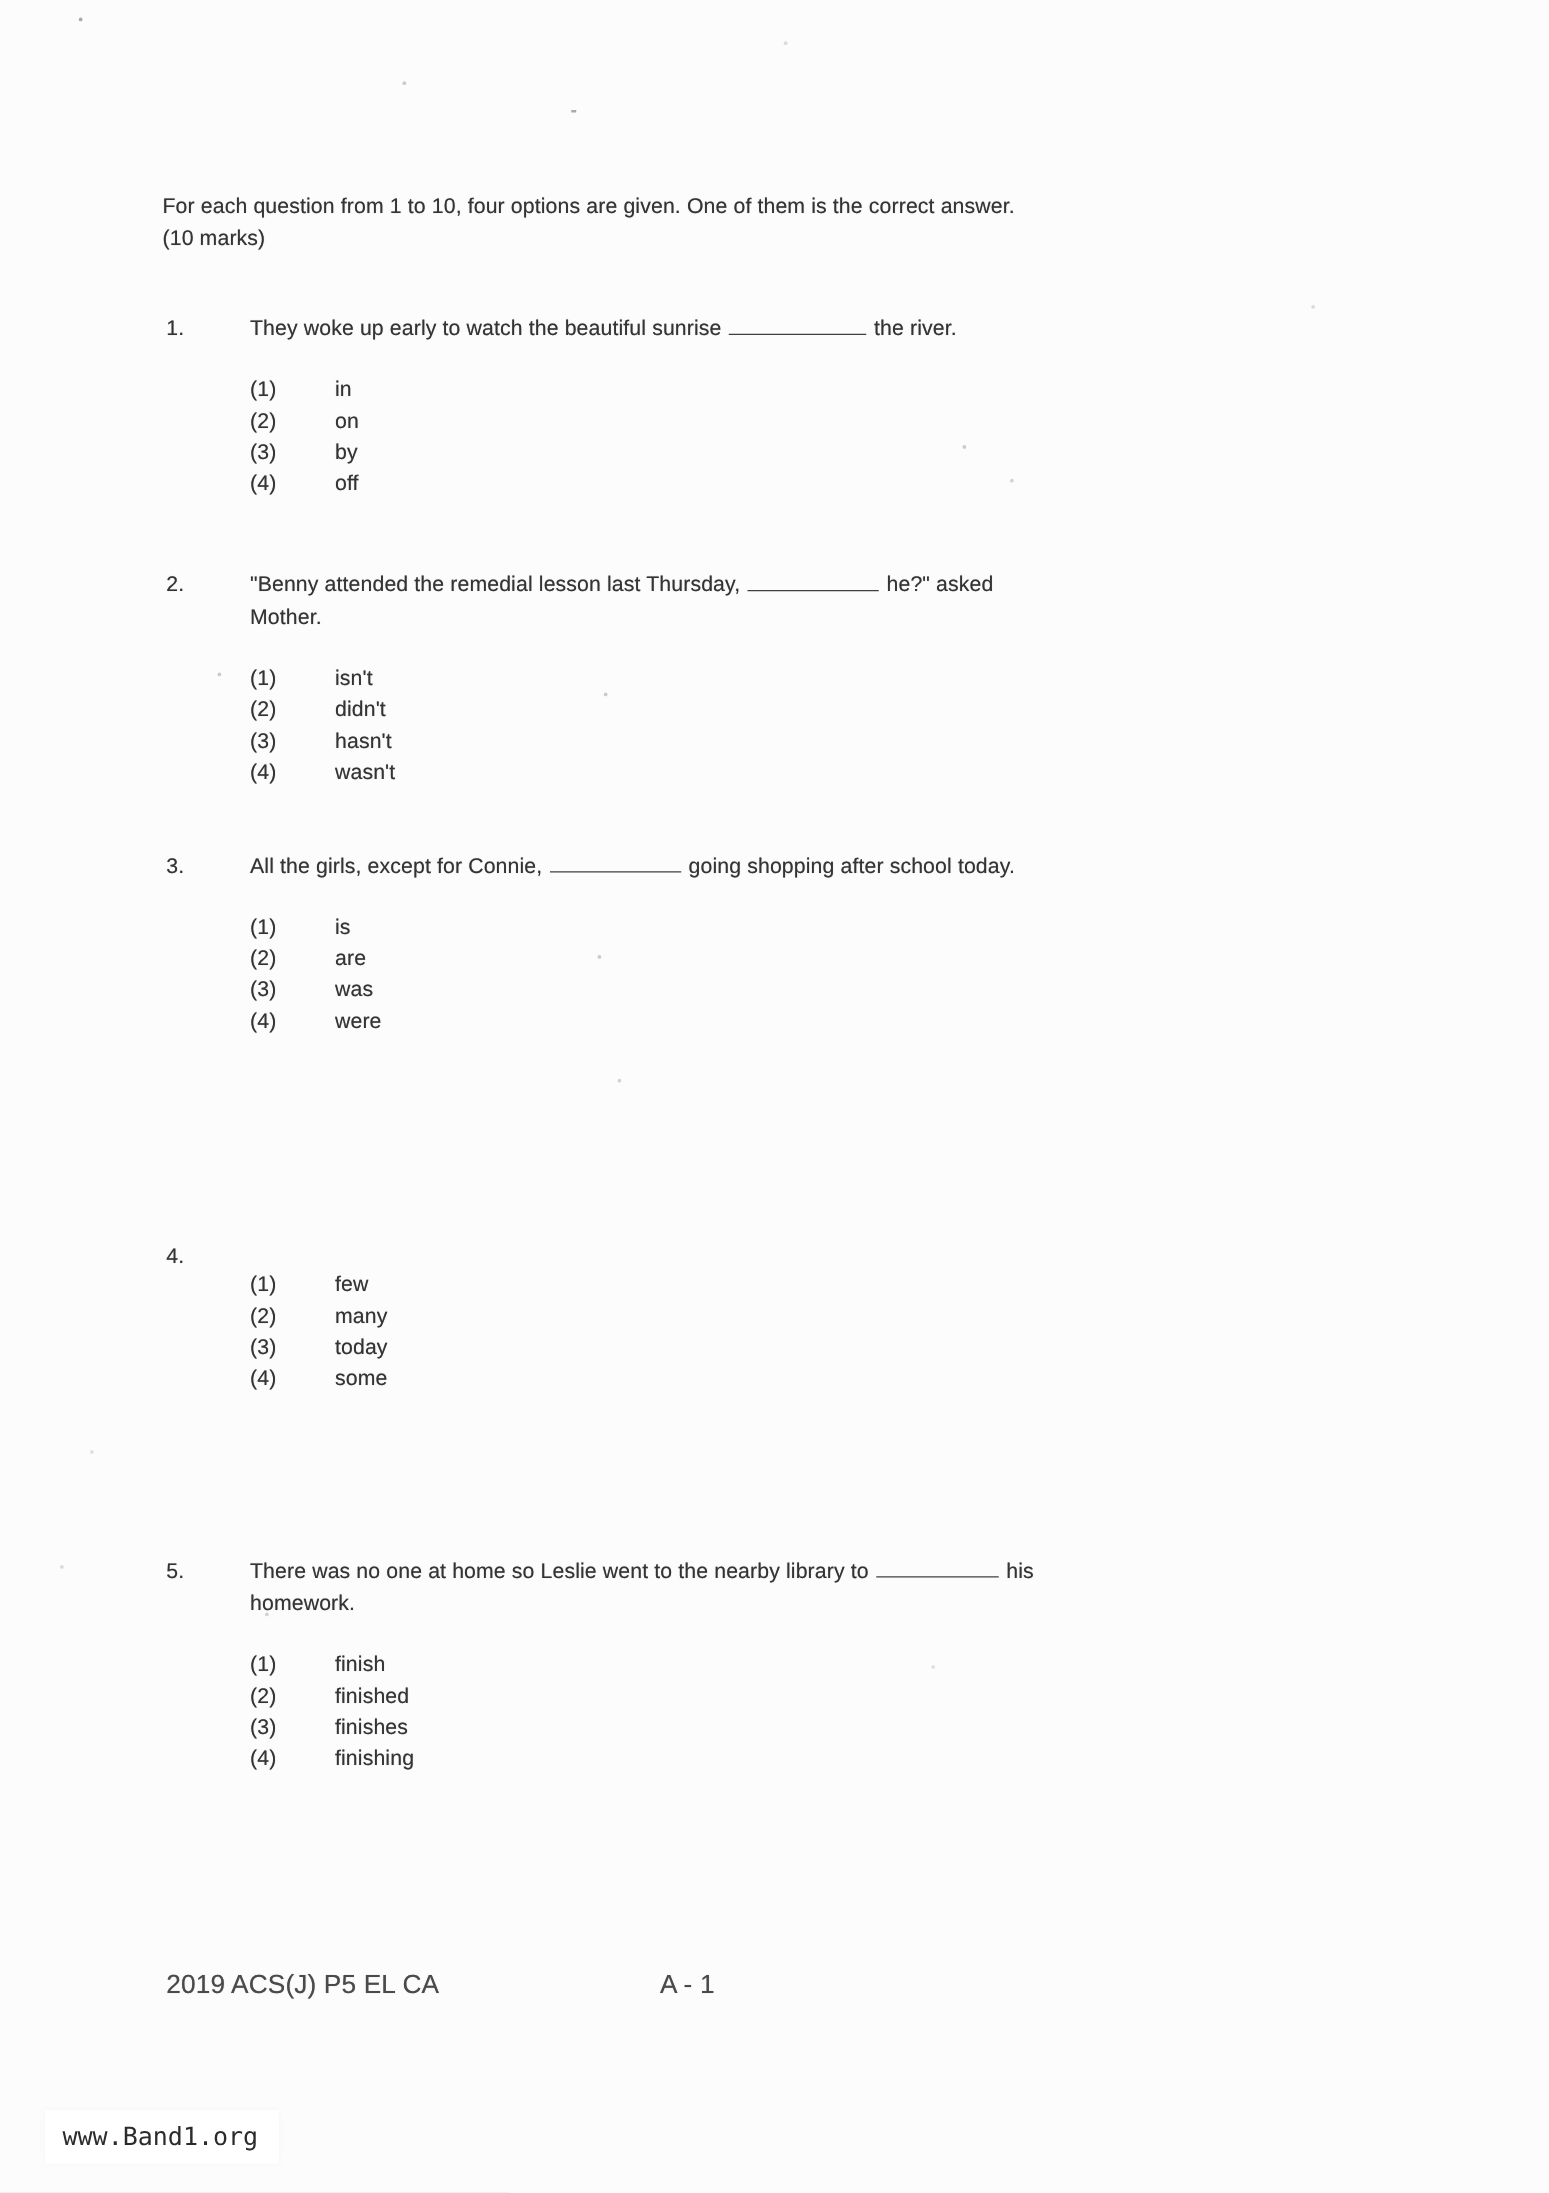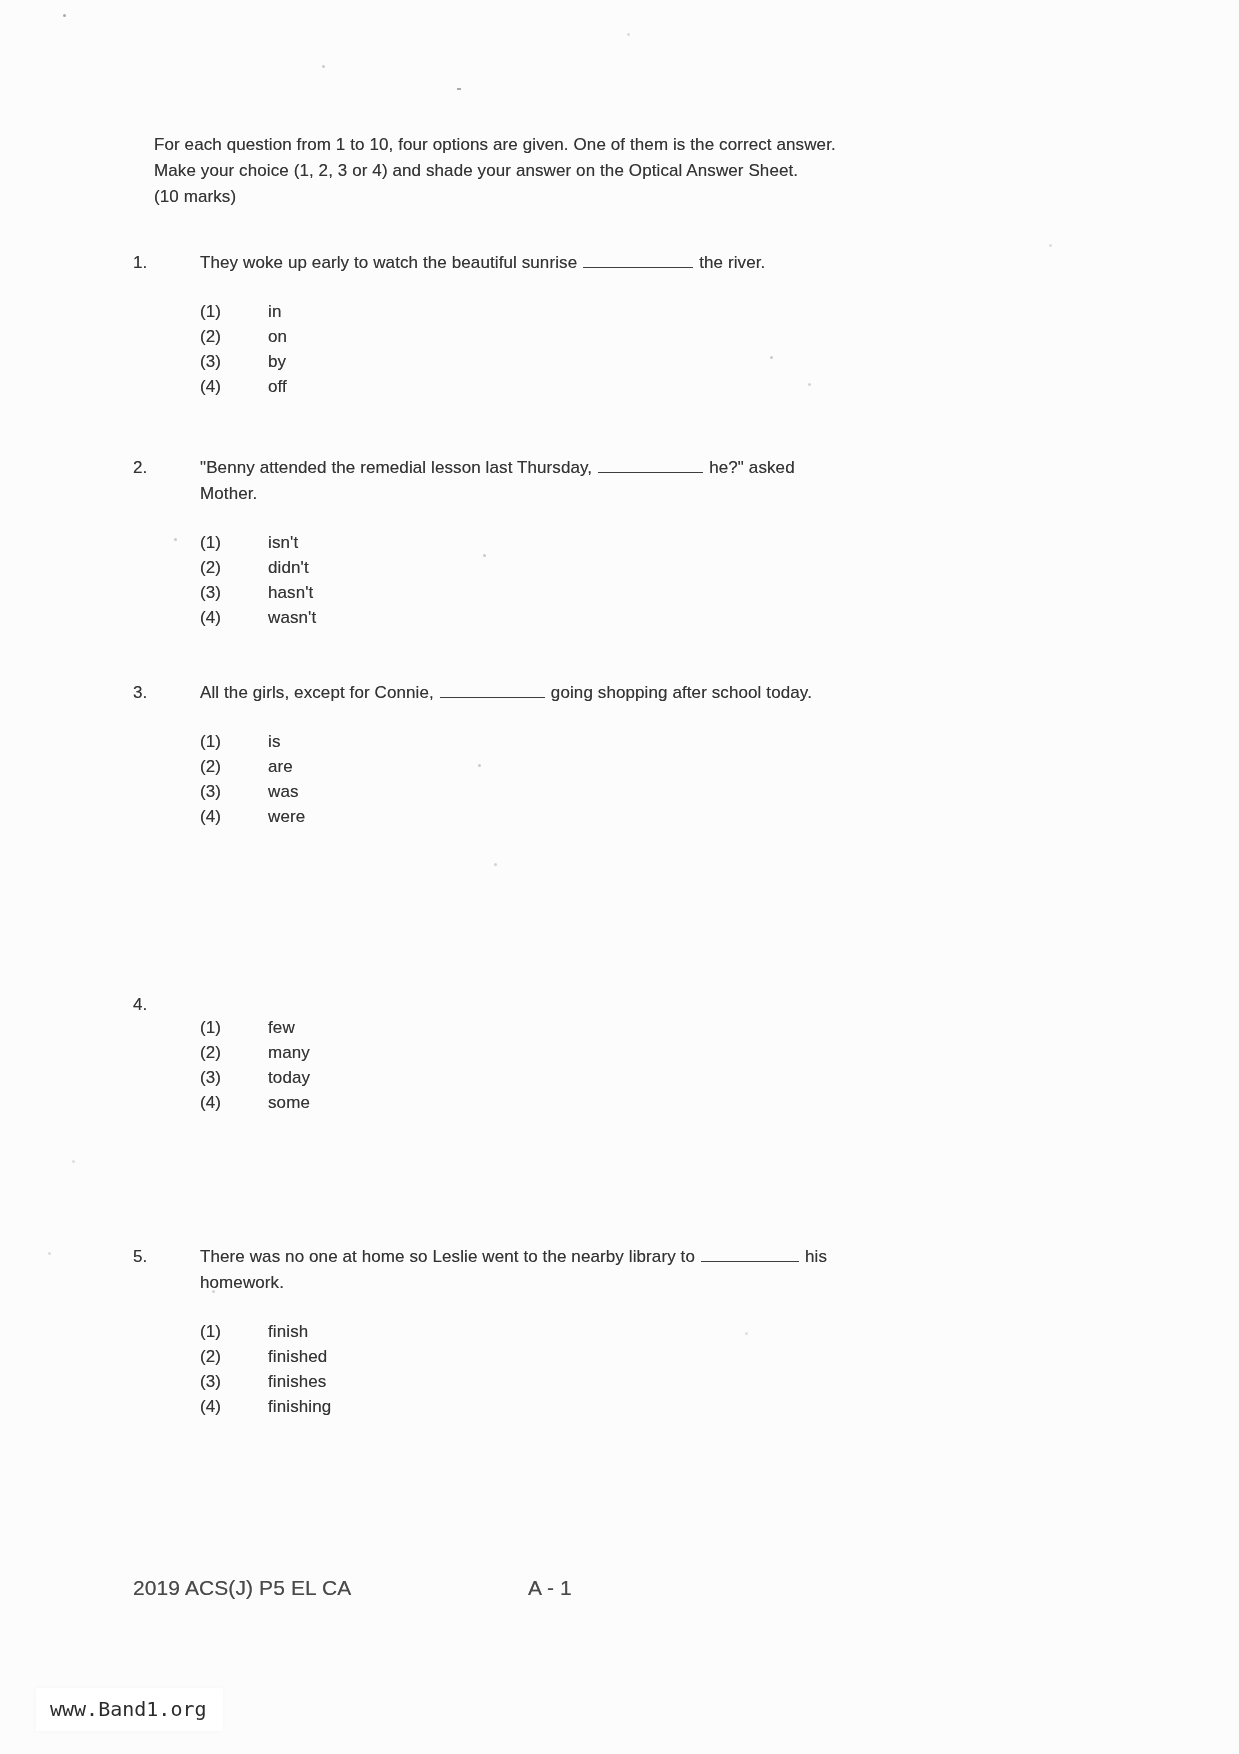--- a/index.html
+++ b/index.html
@@ -12,22 +12,22 @@
     color:#333;
     overflow:hidden;
   }
   .scan-text {
     color:#343434;
     text-shadow:0 0 0.6px rgba(45,45,45,0.55);
     letter-spacing:0.1px;
   }
   
   .instructions {
-    position:absolute; left:130px; top:132px; width:808px;
-    font-size:17px; line-height:26px;margin-left:24px;
+    position:absolute; left:130px; top:152px; width:808px;
+    font-size:17px; line-height:26px;
   }
   .marks-line { }
   
   .question {
     position:absolute; left:133px;
     display:flex; align-items:flex-start;
     font-size:17px; line-height:26px;
   }
   .q-number { width:67px; flex:0 0 67px; }
   .q-body { width:745px; }
@@ -62,21 +62,20 @@
     width:3px; height:3px; border-radius:50%;
   }
 </style>
 </head>
 <body>
 
 <div class="page">
 
   <div class="instructions scan-text">
     <div>For each question from 1 to 10, four options are given. One of them is the correct answer.</div>
-    <div>Make your choice (1, 2, 3 or 4) and shade your answer on the Optical Answer Sheet.</div>
     <div class="marks-line">(10 marks)</div>
   </div>
 
   <div class="question scan-text" style="top:250px">
     <div class="q-number">1.</div>
     <div class="q-body">
       <div><span>They woke up early to watch the beautiful sunrise</span><span class="blank" style="width:110px"></span><span>the river.</span></div>
 
       <div class="options">
         <div class="option-row">

